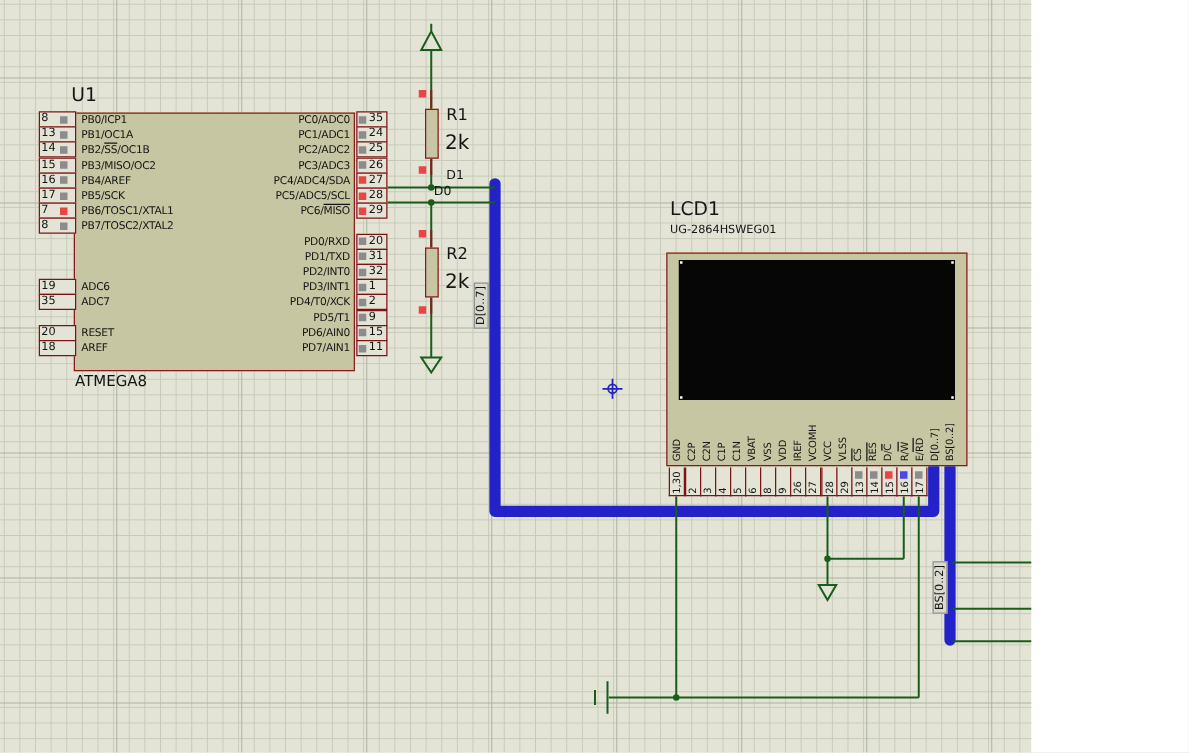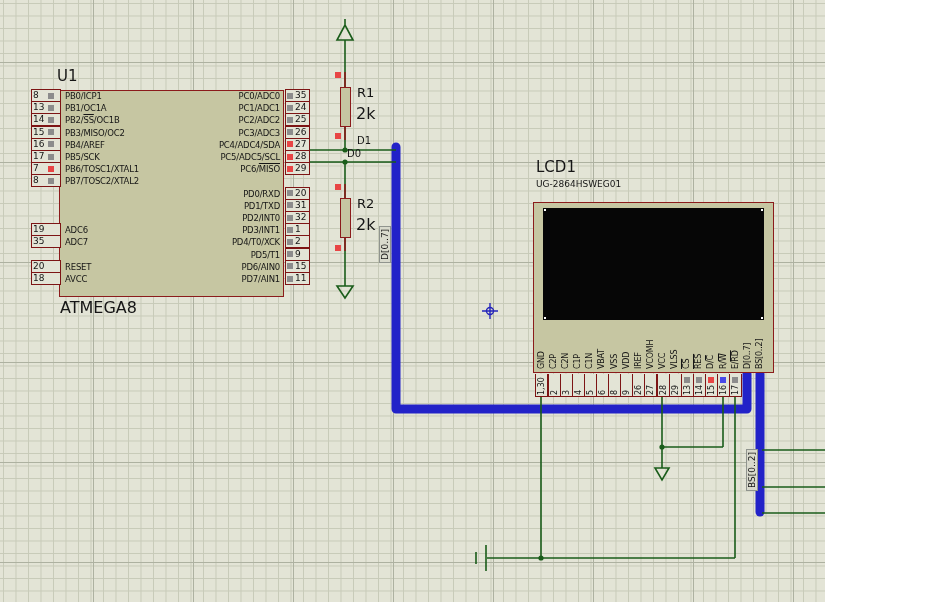--- a/index.html
+++ b/index.html
@@ -22,21 +22,21 @@
   svg .bus path{stroke:var(--c-bus,#2222c8);stroke-width:9;fill:none;stroke-linecap:round;stroke-linejoin:round}
   svg .term{stroke:var(--c-wire,#1a5c1a);stroke-width:1.6;fill:none}
   svg .junc circle{fill:var(--c-wire,#1a5c1a);stroke:none}
   svg .origin{stroke:var(--c-origin,#2424bb);stroke-width:1.4;fill:none}
 
   .comp-body{position:absolute;background:var(--c-component_fill,#c6c6a2);border:1px solid var(--c-component_outline,#8b1b1b);box-sizing:border-box}
   .screen{position:absolute;background:#060606}
   .spk{position:absolute;width:2px;height:2px;background:#fff}
 
   .ref{font-size:15px}
-  .val{font-size:16px}
+  .val{font-size:12px}
   .rval{font-size:16px}
   .rref{font-size:13px}
   .part{font-size:9px}
   .netlbl{font-size:10px}
   .netlabel-rot{font-size:9px;white-space:nowrap;background:#d9dacd;border:1px solid #90948e;
     padding:0 2px;transform-origin:0 0;transform:rotate(-90deg);line-height:10px}
 
   
   .ucell{position:absolute;height:11px;box-sizing:content-box;border:1px solid #7d1414;
     background:var(--c-grid_bg,#e3e4d6);display:flex;align-items:center;
@@ -252,21 +252,21 @@
       <div class="plabel l" style="--row: 1; --i: 1;"><span>PB1/OC1A</span><span class="ov"></span><span></span></div>
       <div class="plabel l" style="--row: 2; --i: 2;"><span>PB2/</span><span class="ov">SS</span><span>/OC1B</span></div>
       <div class="plabel l" style="--row: 3; --i: 3;"><span>PB3/MISO/OC2</span><span class="ov"></span><span></span></div>
       <div class="plabel l" style="--row: 4; --i: 4;"><span>PB4/AREF</span><span class="ov"></span><span></span></div>
       <div class="plabel l" style="--row: 5; --i: 5;"><span>PB5/SCK</span><span class="ov"></span><span></span></div>
       <div class="plabel l" style="--row: 6; --i: 6;"><span>PB6/TOSC1/XTAL1</span><span class="ov"></span><span></span></div>
       <div class="plabel l" style="--row: 7; --i: 7;"><span>PB7/TOSC2/XTAL2</span><span class="ov"></span><span></span></div>
       <div class="plabel l" style="--row: 11; --i: 8;"><span>ADC6</span><span class="ov"></span><span></span></div>
       <div class="plabel l" style="--row: 12; --i: 9;"><span>ADC7</span><span class="ov"></span><span></span></div>
       <div class="plabel l" style="--row: 14; --i: 10;"><span>RESET</span><span class="ov"></span><span></span></div>
-      <div class="plabel l" style="--row: 15; --i: 11;"><span>AVCC</span><span class="ov"></span><span></span></div>
+      <div class="plabel l" style="--row: 15; --i: 11;"><span>AREF</span><span class="ov"></span><span></span></div>
     </div>
   <div>
 
   <div class="plabel r" style="--row: 0; --i: 0;"><span>PC0/ADC0</span><span class="ov"></span><span></span></div>
       <div class="plabel r" style="--row: 1; --i: 1;"><span>PC1/ADC1</span><span class="ov"></span><span></span></div>
       <div class="plabel r" style="--row: 2; --i: 2;"><span>PC2/ADC2</span><span class="ov"></span><span></span></div>
       <div class="plabel r" style="--row: 3; --i: 3;"><span>PC3/ADC3</span><span class="ov"></span><span></span></div>
       <div class="plabel r" style="--row: 4; --i: 4;"><span>PC4/ADC4/SDA</span><span class="ov"></span><span></span></div>
       <div class="plabel r" style="--row: 5; --i: 5;"><span>PC5/ADC5/SCL</span><span class="ov"></span><span></span></div>
       <div class="plabel r" style="--row: 6; --i: 6;"><span>PC6/</span><span class="ov">MISO</span><span></span></div>

